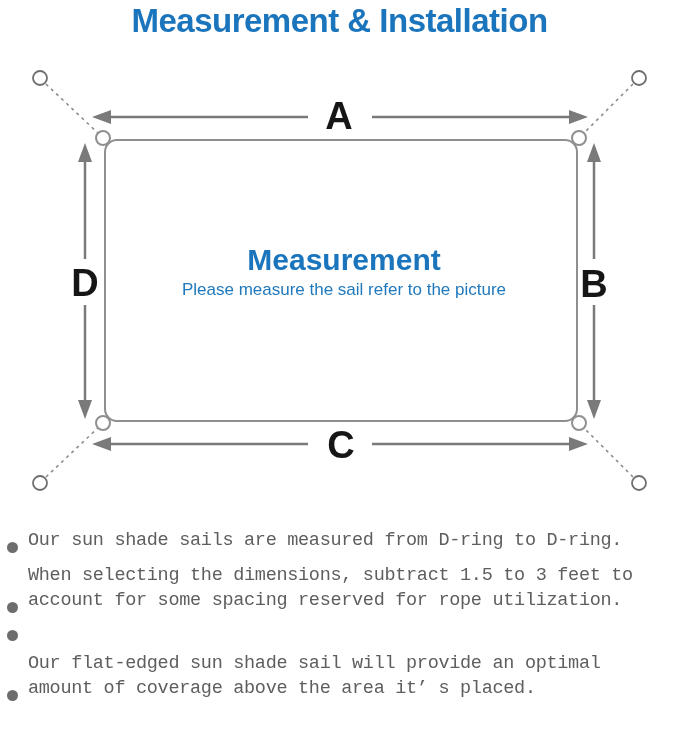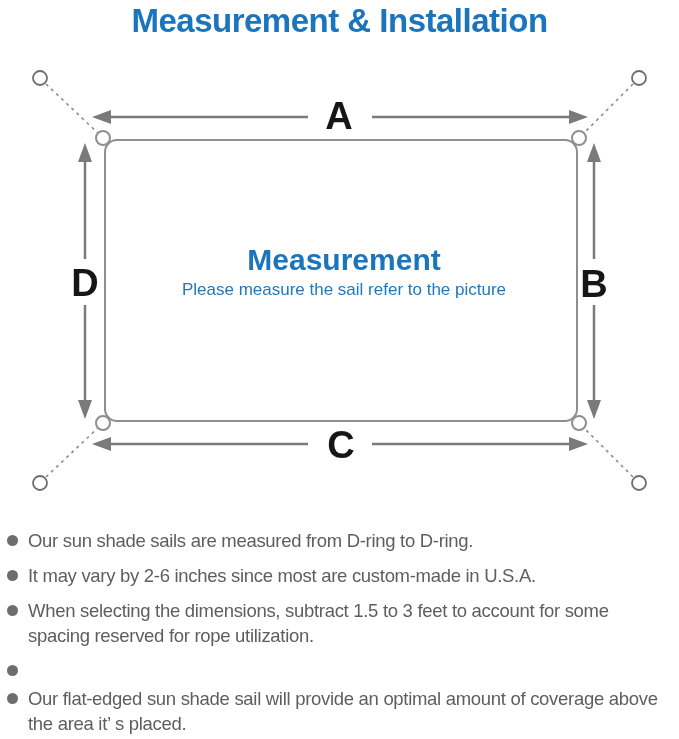--- a/index.html
+++ b/index.html
@@ -30,21 +30,21 @@
   .center-heading {
     font-size: 30px; font-weight: 700; fill: #1b75bc;
   }
   .center-subheading {
     font-size: 17px; fill: #2079bd;
   }
   .notes {
     position: absolute; top: 528px; left: 0; right: 0;
     margin: 0; padding: 0 8px 0 7px; list-style: none;
   }
-  .note-item { display: flex; align-items: flex-start; }
+  .note-item { display: flex; align-items: flex-end; font-family: Liberation Mono, monospace; }
   .note-item + .note-item { margin-top: 10px; }
   .bullet {
     flex: 0 0 11px; width: 11px; height: 11px; border-radius: 50%;
     background: #6d6d6d; margin: 7px 10px 0 0;
   }
   .note-text {
     font-size: 18.5px; line-height: 25px; color: #5e5e5e;
     letter-spacing: -0.3px;
   }
 </style>
@@ -116,24 +116,20 @@
     <text class="center-subheading" x="344" y="240" text-anchor="middle">Please measure the sail refer to the picture</text>
   </svg>
 
   <ul class="notes">
     <li class="note-item">
       <span class="bullet"></span>
       <span class="note-text">Our sun shade sails are measured from D-ring to D-ring.</span>
     </li>
     <li class="note-item">
       <span class="bullet"></span>
-      <span class="note-text">It may vary by 2-6 inches since most are custom-made in U.S.A.</span>
-    </li>
-    <li class="note-item">
-      <span class="bullet"></span>
       <span class="note-text">When selecting the dimensions, subtract 1.5 to 3 feet to account for some spacing reserved for rope utilization.</span>
     </li>
     <li class="note-item">
       <span class="bullet"></span>
     </li>
     <li class="note-item">
       <span class="bullet"></span>
       <span class="note-text">Our flat-edged sun shade sail will provide an optimal amount of coverage above the area it’ s placed.</span>
     </li>
   </ul>

